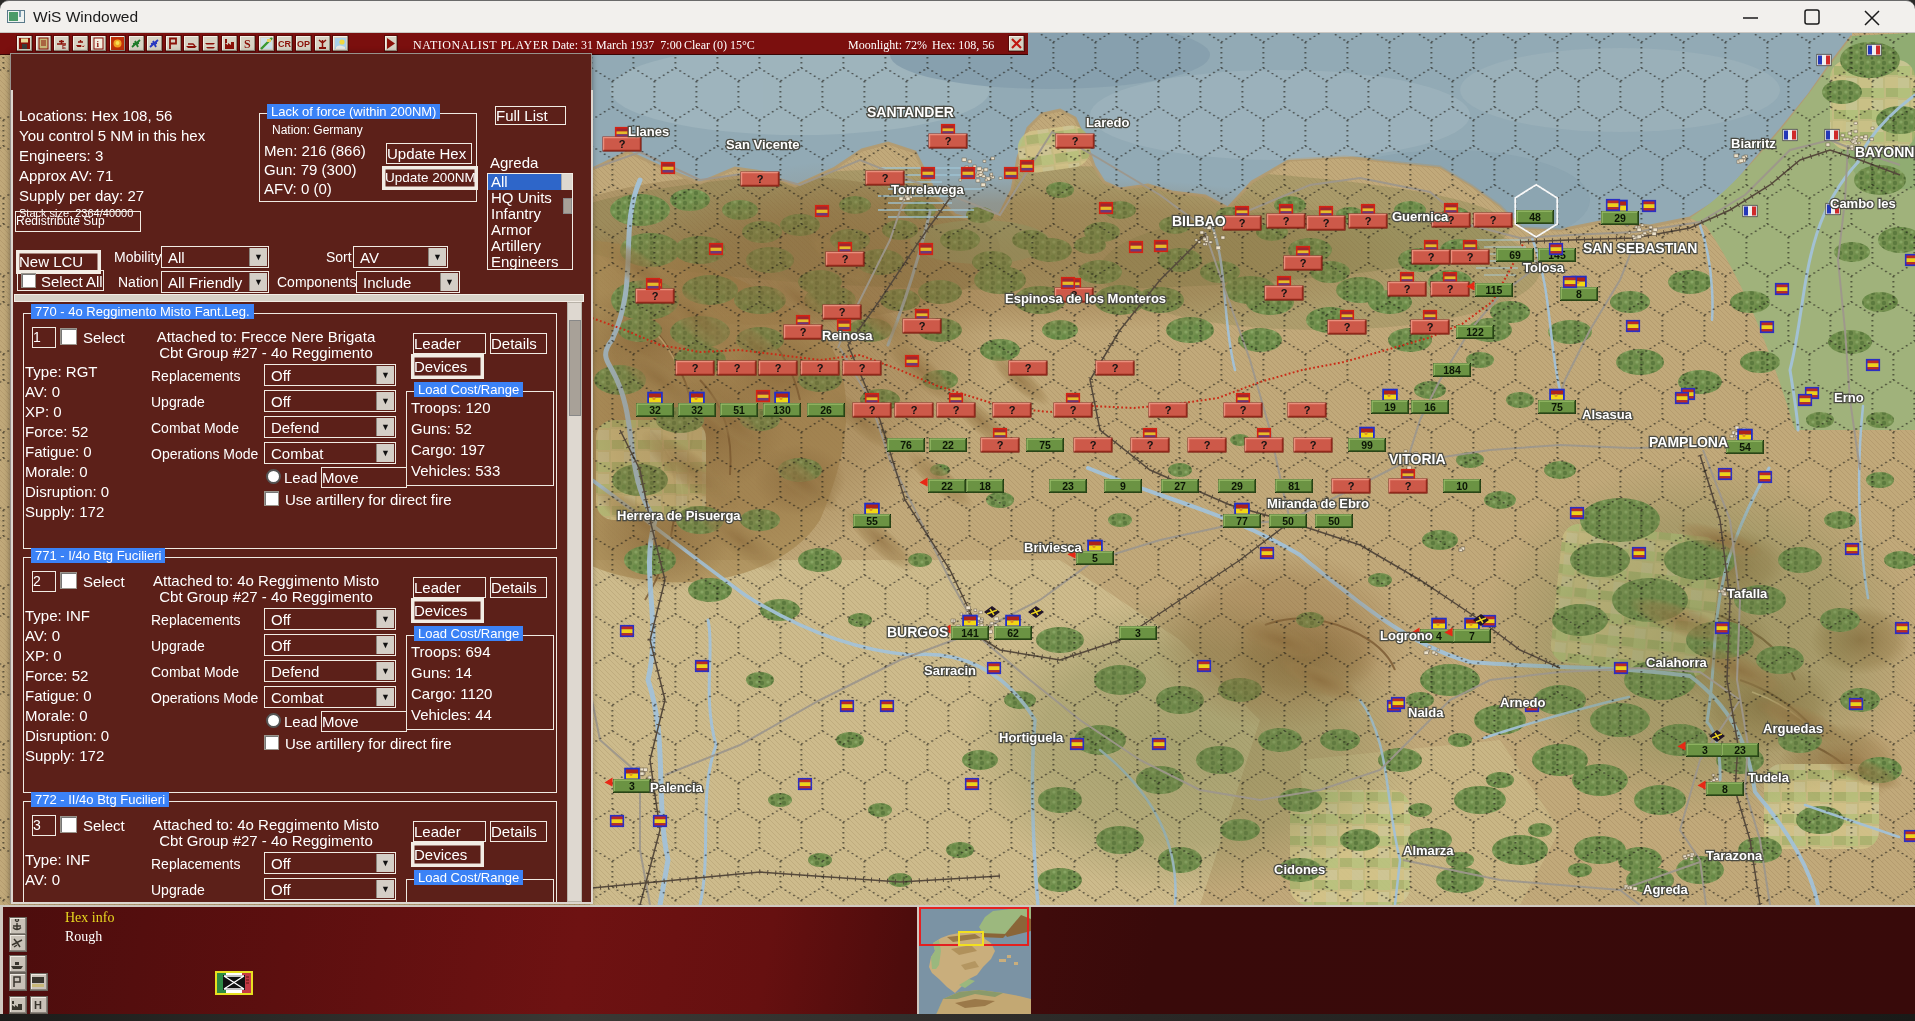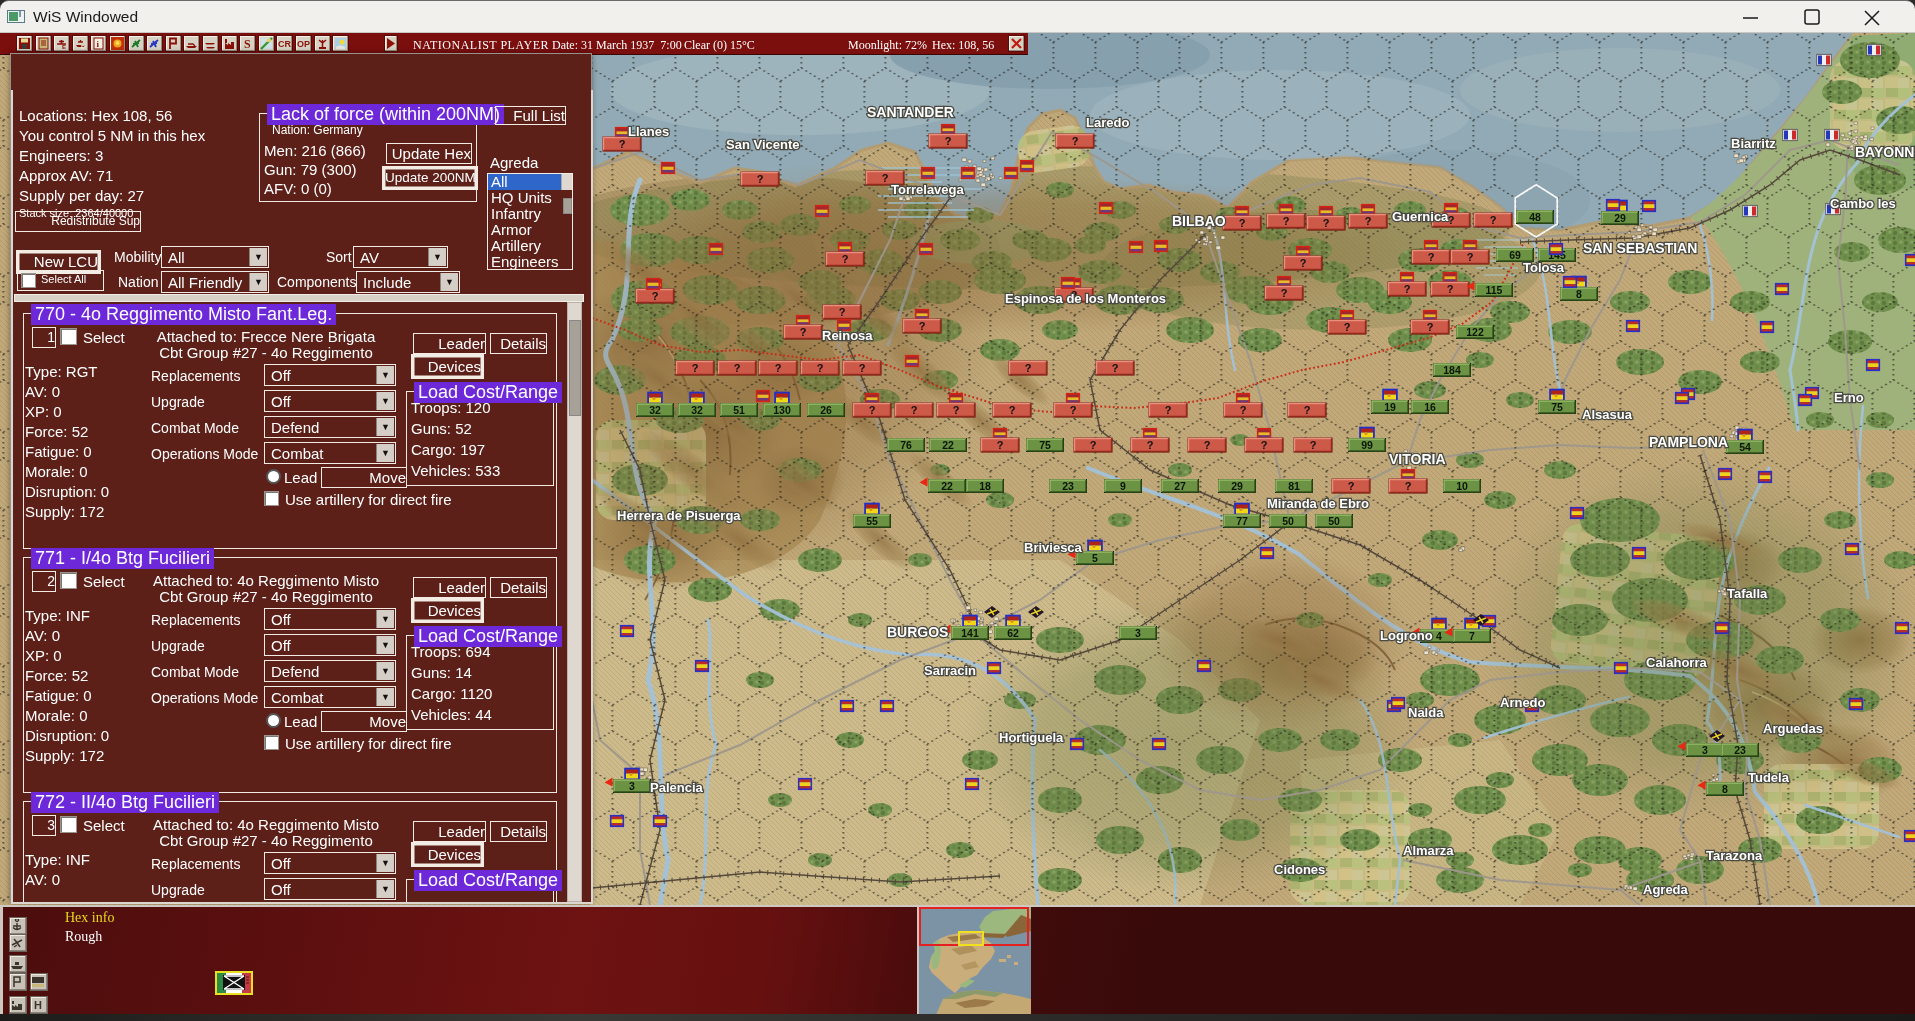--- a/index.html
+++ b/index.html
@@ -15,24 +15,24 @@
 .tbtext{position:absolute;top:5px;color:#fff;font-family:"Liberation Serif",serif;font-size:12px;white-space:pre}
 #map{position:absolute;left:0;top:33px;width:1915px;height:872px;background:#c1a97a}
 #dialog{position:absolute;left:10px;top:53px;width:582px;height:850px;border:1px solid #98928c;background:#5c2019;box-shadow:0 0 6px rgba(0,0,0,0.4)}
 #dtitle{position:absolute;left:0;top:0;width:100%;height:36px;background:#f2efec;color:#1a1a1a}
 #dtitle span{position:absolute;left:46px;top:8px;font-size:15px}
 #dicon{position:absolute;left:22px;top:10px;width:15px;height:15px;background:#e8f0ee;border:1px solid #35525e}
 #dicon::before{content:"";position:absolute;left:1px;top:1px;width:6px;height:11px;background:#3f7f79}
 #dbtns{position:absolute;right:10px;top:0}
 #dbody{position:absolute;left:0;top:36px;width:582px;height:814px;background:#5c2019;border-left:2px solid #ddd6ce;border-right:2px solid #ddd6ce;border-bottom:2px solid #ddd6ce;overflow:hidden}
 .dt{position:absolute;color:#fff;white-space:pre}
-.dbtn{position:absolute;border:1px solid #f2ece4;color:#fff;text-align:right;white-space:nowrap;overflow:hidden}
+.dbtn{position:absolute;border:1px solid #f2ece4;color:#fff;text-align:left;white-space:nowrap;overflow:hidden}
 .dbtn.dbl{box-shadow:0 0 0 2px #f2ece4, inset 0 0 0 0.5px #f2ece4}
 .gbox{position:absolute;border:1px solid #f0eae2}
-.gtitle{position:absolute;color:#fff;font-size:18px;background:#6d28d9;padding:0 4px;white-space:nowrap}
+.gtitle{position:absolute;color:#fff;font-size:13px;background:#3b82f6;padding:0 4px;white-space:nowrap}
 .cb{position:absolute;background:#fff;border:1px solid #9a948c;box-shadow:inset 1px 1px 0 #777}
 .radio{position:absolute;width:15px;height:15px;border-radius:50%;background:#fff;border:2px solid #555}
 .combo{position:absolute;height:22px;border:1px solid #f2ece4;color:#fff}
 .combo .clabel{position:absolute;left:6px;top:2px;font-size:15px}
 .combo .cbtn{position:absolute;right:1px;top:1px;bottom:1px;width:18px;background:#d4cec6;color:#111;font-size:9px;text-align:center;line-height:18px;border-left:1px solid #8a847c}
 #flist{position:absolute;left:474px;top:83px;width:86px;height:97px;border:1px solid #f2ece4;color:#fff;font-size:15px;overflow:hidden}
 #flist div{padding:0 3px;height:16px;line-height:16px}
 #flist .sel{background:#2e66c9}
 #fsb{position:absolute;right:0;top:0;width:11px;height:100%;background:#ded8d0;border-left:1px solid #aaa}
 #fsbthumb{position:absolute;left:1px;top:24px;width:9px;height:56px;background:#a8a198;border:1px solid #888}
@@ -2161,21 +2161,21 @@
         <div>Artillery</div>
         <div>Engineers</div>
         <div id="fsb">
           <div id="fsbthumb"></div>
         </div>
       </div>
 <div class="dbtn" style="left:2px;top:121px;width:126px;height:21px;line-height:19px;font-size:12px">Redistribute Sup</div>
 <div class="dbtn dbl" style="left:5px;top:162px;width:81px;height:20px;line-height:18px;font-size:15px">New LCU</div>
 <div class="dbtn" style="left:4px;top:180px;width:87px;height:21px"></div>
 <div class="cb" style="left:8px;top:183px;width:15px;height:15px"></div>
-<div class="dt" style="left:28px;top:183px;font-size:11px">Select All</div>
+<div class="dt" style="left:28px;top:183px;font-size:15px">Select All</div>
 <div class="dt" style="left:101px;top:159px;font-size:14px">Mobility</div>
 <div class="combo" style="left:148px;top:156px;width:108px">
         <span class="clabel">All</span>
         <span class="cbtn">▼</span>
       </div>
 <div class="dt" style="left:105px;top:184px;font-size:14px">Nation</div>
 <div class="combo" style="left:148px;top:181px;width:108px">
         <span class="clabel">All Friendly</span>
         <span class="cbtn">▼</span>
       </div>

